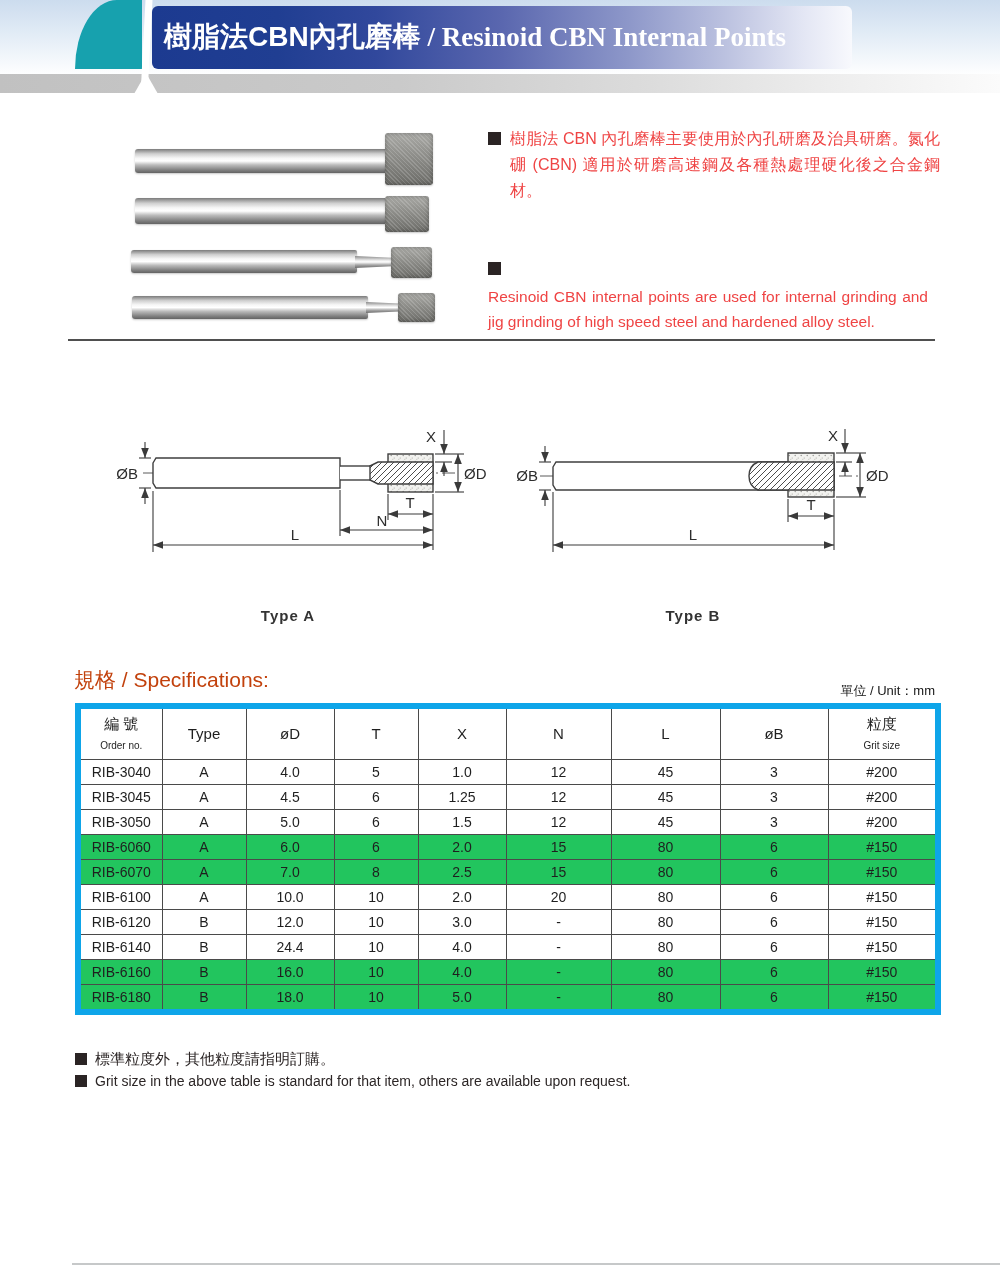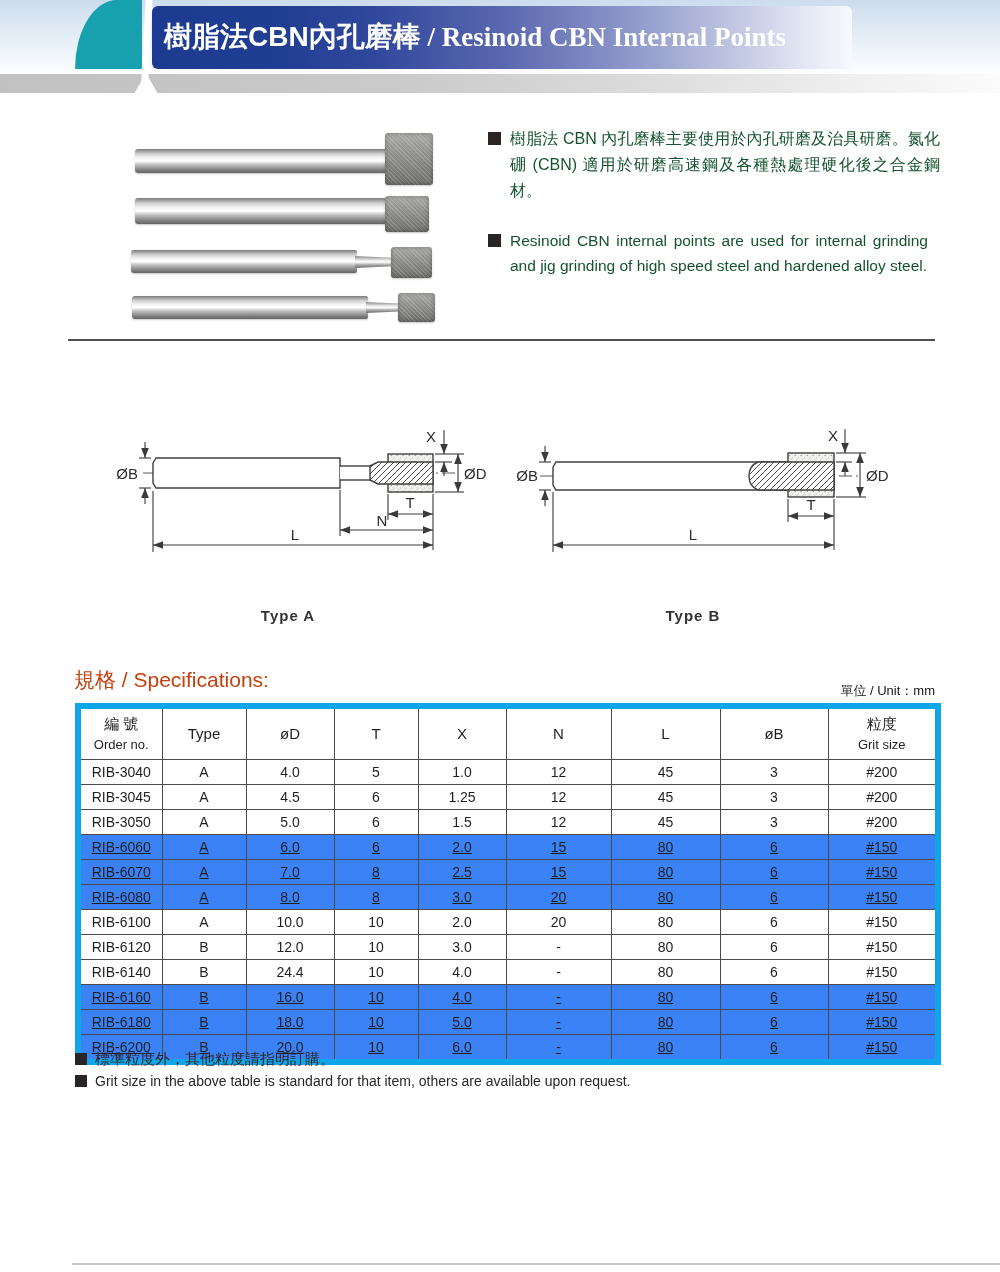--- a/index.html
+++ b/index.html
@@ -28,21 +28,21 @@
     box-shadow:0 1px 2px rgba(0,0,0,.22); }
   .tool-neck { position:absolute;
     background:linear-gradient(180deg,#8a8a8a 0%,#e8e8e8 35%,#ffffff 50%,#a5a5a5 75%,#6c6c6c 100%);
     clip-path:polygon(0 0,100% 14%,100% 86%,0 100%); }
   .tool-head { position:absolute; border-radius:3px;
     background-image:repeating-linear-gradient(45deg,rgba(255,255,255,.16) 0 1px,rgba(0,0,0,0) 1px 3px),
       linear-gradient(180deg,#a9a9a5 0%,#90908c 40%,#787874 80%,#6b6b67 100%);
     box-shadow:inset 0 0 5px rgba(0,0,0,.32), 0 1px 2px rgba(0,0,0,.22); }
   
   .intro { position:absolute; display:flex; gap:9px; }
-  .intro p { margin:0; font-size:16px; line-height:26px; text-align:justify; color:#14532d; }
+  .intro p { margin:0; font-size:16px; line-height:26px; text-align:justify; color:#ef4444; }
   .intro-en p { font-size:15.5px; line-height:25px; }
   .sq { flex:0 0 auto; width:13px; height:13px; background:#2b2424; margin-top:6px; }
   .hr1 { position:absolute; left:68px; top:339px; width:867px; height:2px; background:#4f4f4f; }
   
   .diagram { position:absolute; }
   .diagram .cl { stroke:#5a5a5a; stroke-width:1; stroke-dasharray:13 4 2 4; fill:none; }
   .diagram .part { fill:#ffffff; stroke:#3f3f3f; stroke-width:1.4; }
   .diagram .dots-fill { fill:url(#dots); }
   .diagram .hatch-fill { fill:url(#hatch); }
   .diagram .edge { stroke:#3f3f3f; stroke-width:1.4; }
@@ -50,22 +50,22 @@
   .diagram .lbl { font-size:15px; fill:#2d2d2d; }
   .diagram .caption { font-size:15px; font-weight:bold; fill:#333333; letter-spacing:1px; }
   
   .specs-heading { position:absolute; left:74px; top:666px; font-size:21px; color:#c2410c; }
   .unit-label { position:absolute; left:700px; top:682px; width:235px; text-align:right; font-size:13px; color:#161616; }
   .spec-table { position:absolute; left:75px; top:703px; width:860px; border-collapse:collapse; table-layout:fixed;
     border:6px solid #0ea5e9; }
   .spec-table th, .spec-table td { border:1px solid #4a4a4a; text-align:center; padding:0; color:#1f1f1f; background:#ffffff; }
   .spec-table th { height:50px; font-weight:normal; font-size:14px; line-height:1.4; }
   .spec-table td { height:24px; font-size:14px; }
-  .spec-table tr.shaded td { background:#3b82f6;text-decoration:underline; }
-  .th-l1 { font-size:15px; } .th-l2 { font-size:13px; }
+  .spec-table tr.shaded td { background:#22c55e; }
+  .th-l1 { font-size:15px; } .th-l2 { font-size:10px; }
   
   .note { position:absolute; display:flex; gap:8px; }
   .note p { margin:0; color:#2c2626; }
   .note-zh p { font-size:15px; line-height:18px; }
   .note-en p { font-size:14px; line-height:18px; }
   .note .sq { width:12px; height:12px; margin-top:3px; }
   .bottom-line { position:absolute; left:72px; top:1263px; width:928px; height:2px; background:#c6c8c9; }
 </style>
 </head>
 <body>
@@ -94,21 +94,21 @@
 
     <div class="tool-shaft" style="left:132px;top:296px;width:236px;height:23px;"></div>
     <div class="tool-neck" style="left:366px;top:302px;width:34px;height:11px;"></div>
     <div class="tool-head" style="left:398px;top:293px;width:37px;height:29px;"></div>
   </div>
 
   <div class="intro intro-zh" style="left:488px;top:126px;width:452px;">
     <span class="sq"></span>
     <p>樹脂法 CBN 內孔磨棒主要使用於內孔研磨及治具研磨。氮化硼 (CBN) 適用於研磨高速鋼及各種熱處理硬化後之合金鋼材。</p>
   </div>
-  <div class="intro intro-en" style="left:488px;top:228px;width:440px;">
+  <div class="intro intro-en" style="left:488px;top:256px;width:440px;flex-direction:column;">
     <span class="sq"></span>
     <p>Resinoid CBN internal points are used for internal grinding and jig grinding of high speed steel and hardened alloy steel.</p>
   </div>
 
   <div class="hr1"></div>
 
   <svg class="diagram" style="left:60px;top:400px;" width="440" height="230" viewBox="0 0 440 230">
     <defs>
       <pattern id="hatch" patternUnits="userSpaceOnUse" width="6" height="6">
         <rect width="6" height="6" fill="#ffffff"></rect>
@@ -273,31 +273,20 @@
           <td>RIB-6070</td>
           <td>A</td>
           <td>7.0</td>
           <td>8</td>
           <td>2.5</td>
           <td>15</td>
           <td>80</td>
           <td>6</td>
           <td>#150</td>
         </tr>
-        <tr class="shaded">
-          <td>RIB-6080</td>
-          <td>A</td>
-          <td>8.0</td>
-          <td>8</td>
-          <td>3.0</td>
-          <td>20</td>
-          <td>80</td>
-          <td>6</td>
-          <td>#150</td>
-        </tr>
         <tr>
           <td>RIB-6100</td>
           <td>A</td>
           <td>10.0</td>
           <td>10</td>
           <td>2.0</td>
           <td>20</td>
           <td>80</td>
           <td>6</td>
           <td>#150</td>
@@ -339,31 +328,20 @@
           <td>RIB-6180</td>
           <td>B</td>
           <td>18.0</td>
           <td>10</td>
           <td>5.0</td>
           <td>-</td>
           <td>80</td>
           <td>6</td>
           <td>#150</td>
         </tr>
-        <tr class="shaded">
-          <td>RIB-6200</td>
-          <td>B</td>
-          <td>20.0</td>
-          <td>10</td>
-          <td>6.0</td>
-          <td>-</td>
-          <td>80</td>
-          <td>6</td>
-          <td>#150</td>
-        </tr>
       </tbody>
   </table>
 
   <div class="note note-en" style="left:75px;top:1072px;width:800px;">
     <span class="sq"></span>
     <p>Grit size in the above table is standard for that item, others are available upon request.</p>
   </div>
   <div class="note note-zh" style="left:75px;top:1050px;width:700px;">
     <span class="sq"></span>
     <p>標準粒度外，其他粒度請指明訂購。</p>

